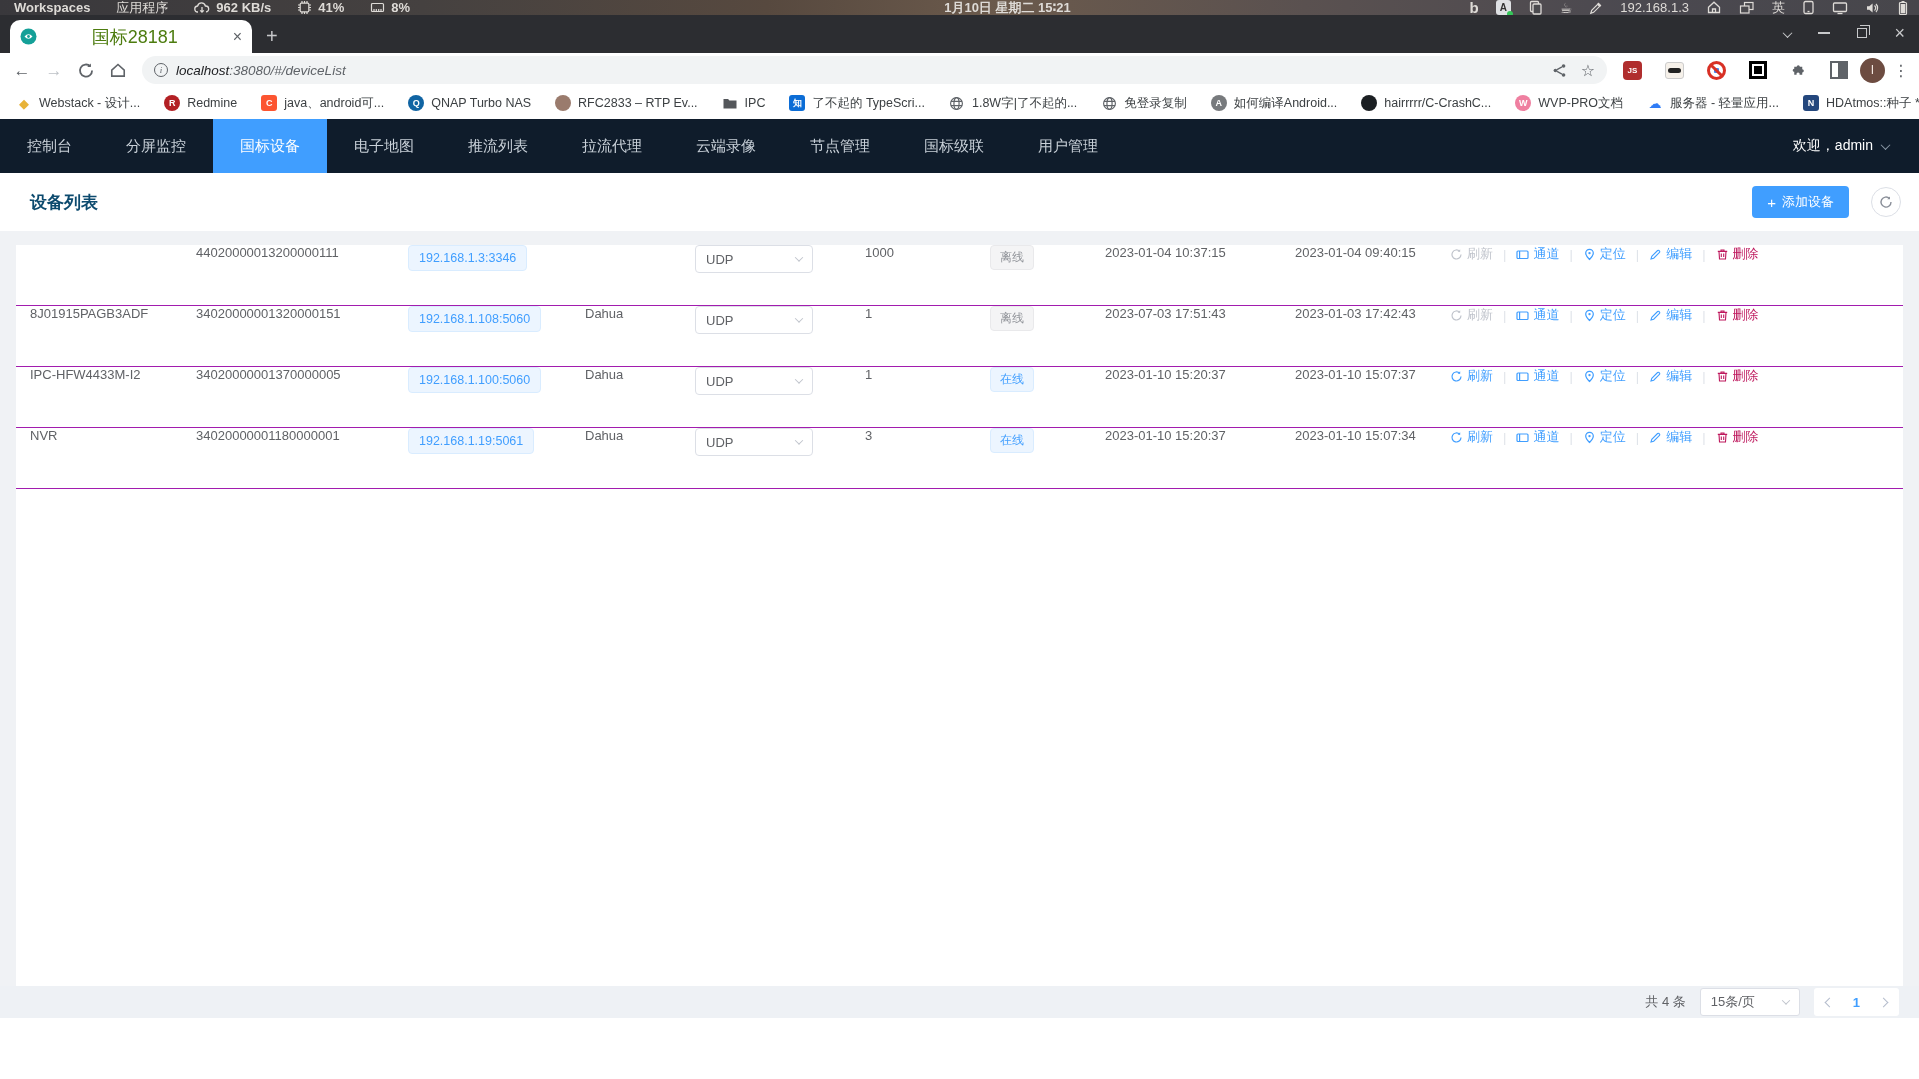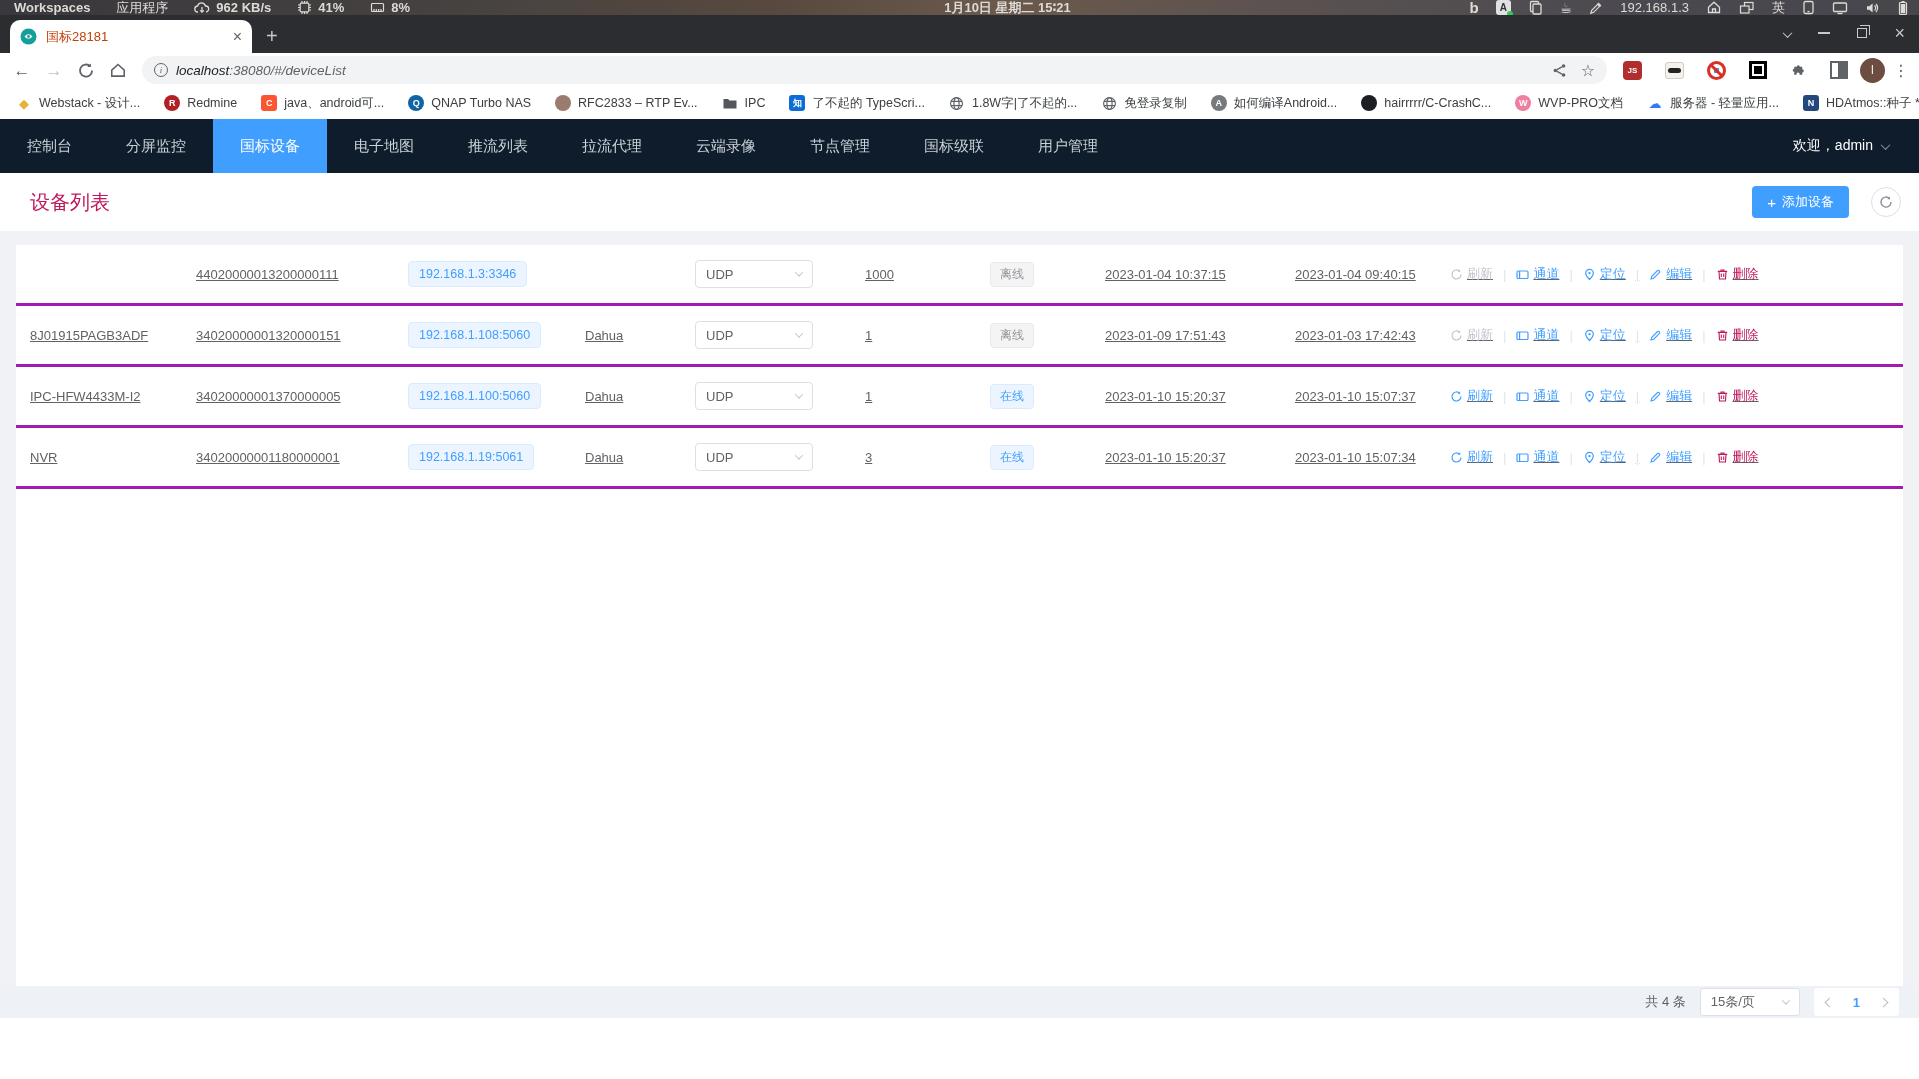--- a/index.html
+++ b/index.html
@@ -14,21 +14,21 @@
   .sys-clock{position:absolute;left:50%;transform:translateX(-50%);font-weight:bold;margin-left:48px;}
   .sys-right{margin-left:auto;display:flex;align-items:center;gap:17px;margin-right:10px;}
   .blogo{font-weight:bold;font-size:15px;line-height:15px;}
   .translate-box{width:15px;height:15px;background:#dfe1e4;color:#333;border-radius:3px;font-size:10px;font-weight:bold;
     display:flex;align-items:center;justify-content:center;position:relative;}
   .translate-box i{position:absolute;right:-2px;bottom:-2px;width:6px;height:6px;border-radius:50%;background:#34c759;}
   .coffee{font-size:14px;line-height:14px;}
   
   .tabstrip{height:38px;background:#2c2d31;display:flex;align-items:flex-end;position:relative;}
   .tab{margin-left:10px;width:242px;height:33px;background:#fff;border-radius:10px 10px 0 0;display:flex;align-items:center;padding:0 10px;gap:9px;}
-  .tab-title{flex:1;font-size:13px;color:#c2410c;white-space:nowrap;overflow:hidden;}
+  .tab-title{flex:1;font-size:18px;color:#4d7c0f;white-space:nowrap;overflow:hidden;text-align:center;}
   .tab-close{color:#5f6368;font-size:16px;line-height:16px;cursor:default;}
   .newtab{color:#c7c8ca;font-size:20px;line-height:20px;margin:0 0 7px 14px;}
   .wincontrols{position:absolute;right:14px;top:9px;display:flex;align-items:center;gap:27px;color:#c8c9cb;}
   .wc-min{width:12px;height:2px;background:#c8c9cb;}
   .wc-restore{width:10px;height:10px;border:1.5px solid #c8c9cb;position:relative;}
   .wc-restore:before{content:"";position:absolute;left:2px;top:-4.5px;width:9px;height:9px;border-top:1.5px solid #c8c9cb;border-right:1.5px solid #c8c9cb;}
   .wc-close{font-size:18px;line-height:14px;}
   
   .toolbar{height:34px;background:#fff;display:flex;align-items:center;padding:0 10px;gap:8px;}
   .tb-icon{color:#5f6368;font-size:17px;line-height:17px;width:24px;text-align:center;}
@@ -66,31 +66,31 @@
   .nav-item{height:54px;display:flex;align-items:center;padding:0 27px;cursor:default;}
   .nav-item.active{background:#409EFF;color:#fff;}
   .nav-right{margin-left:auto;margin-right:30px;display:flex;align-items:center;gap:9px;color:#fff;font-size:14px;}
   
   .chev{display:inline-block;width:7px;height:7px;border-right:1.5px solid currentColor;border-bottom:1.5px solid currentColor;}
   .chev-down{transform:rotate(45deg) translate(-1px,-1px);}
   .chev-left{transform:rotate(135deg);}
   .chev-right{transform:rotate(-45deg);}
   
   .page-header{height:58px;background:#fff;display:flex;align-items:center;padding:0 18px 0 30px;}
-  .page-title{font-size:20px;font-weight:normal;color:#be185d;}
+  .page-title{font-size:17px;font-weight:bold;color:#0c4a6e;}
   .ph-right{margin-left:auto;display:flex;align-items:center;gap:22px;}
   .btn-add{height:32px;background:#409EFF;color:#fff;border-radius:4px;font-size:13px;display:flex;align-items:center;gap:6px;padding:0 15px;}
   .btn-add .plus{font-size:15px;}
   .btn-refresh{width:30px;height:30px;border:1px solid #dcdfe6;border-radius:50%;color:#8a8f99;display:flex;align-items:center;justify-content:center;background:#fff;}
   
   .gray-gap{height:14px;background:#f0f2f5;}
   .main{height:741px;background:#f0f2f5;padding:0 16px;}
   .card{background:#fff;height:100%;}
   .thead{display:flex;align-items:center;height:40px;border-bottom:1px solid #ebeef5;color:#909399;font-size:13px;font-weight:bold;}
-  .trow{display:flex;align-items:center;height:61px;border-bottom:3px solid #a21caf;color:#606266;font-size:13px;text-decoration:underline;}
+  .trow{display:flex;align-items:flex-start;height:61px;border-bottom:1px solid #a21caf;color:#606266;font-size:13px;}
   .c{padding-left:14px;white-space:nowrap;overflow:hidden;}
   .c-name{width:166px;}.c-id{width:212px;}.c-addr{width:177px;}.c-vendor{width:110px;}
   .c-stream{width:170px;}.c-ch{width:125px;}.c-status{width:115px;}.c-hb{width:190px;}.c-reg{width:155px;}
   .c-actions{flex:1;display:flex;align-items:center;}
   .addr-pill{display:inline-block;background:#ecf5ff;border:1px solid #d9ecff;color:#409EFF;border-radius:4px;padding:5px 10px;font-size:12.5px;}
   .select{width:118px;height:28px;border:1px solid #dcdfe6;border-radius:4px;background:#fff;display:inline-flex;align-items:center;padding:0 10px;color:#606266;}
   .select .sel-text{flex:1;font-size:13px;}
   .select .chev{color:#c0c4cc;width:6px;height:6px;}
   .badge{display:inline-block;height:25px;line-height:23px;padding:0 9px;border-radius:4px;font-size:12px;border:1px solid transparent;}
   .badge.offline{background:#f4f4f5;border-color:#e9e9eb;color:#909399;}
@@ -437,21 +437,21 @@
       <div class="c c-addr"><span class="addr-pill">192.168.1.108:5060</span></div>
       <div class="c c-vendor">Dahua</div>
       <div class="c c-stream">
         <span class="select">
               <span class="sel-text">UDP</span>
               <i class="chev chev-down"></i>
             </span>
       </div>
       <div class="c c-ch">1</div>
       <div class="c c-status"><span class="badge offline">离线</span></div>
-      <div class="c c-hb">2023-01-09 17:51:43</div>
+      <div class="c c-hb">2023-07-03 17:51:43</div>
       <div class="c c-reg">2023-01-03 17:42:43</div>
       <div class="c c-actions">
             <span class="action refresh disabled">
               <svg width="13" height="13" viewBox="0 0 13 13">
                 <path d="M11 6.5A4.5 4.5 0 1 1 9.7 3.3" fill="none" stroke="currentColor" stroke-width="1.2"></path>
                 <path d="M10.2 1.2v2.6H7.6z" fill="currentColor"></path>
               </svg>
               <span>刷新</span>
             </span>
             <span class="sep">|</span>

